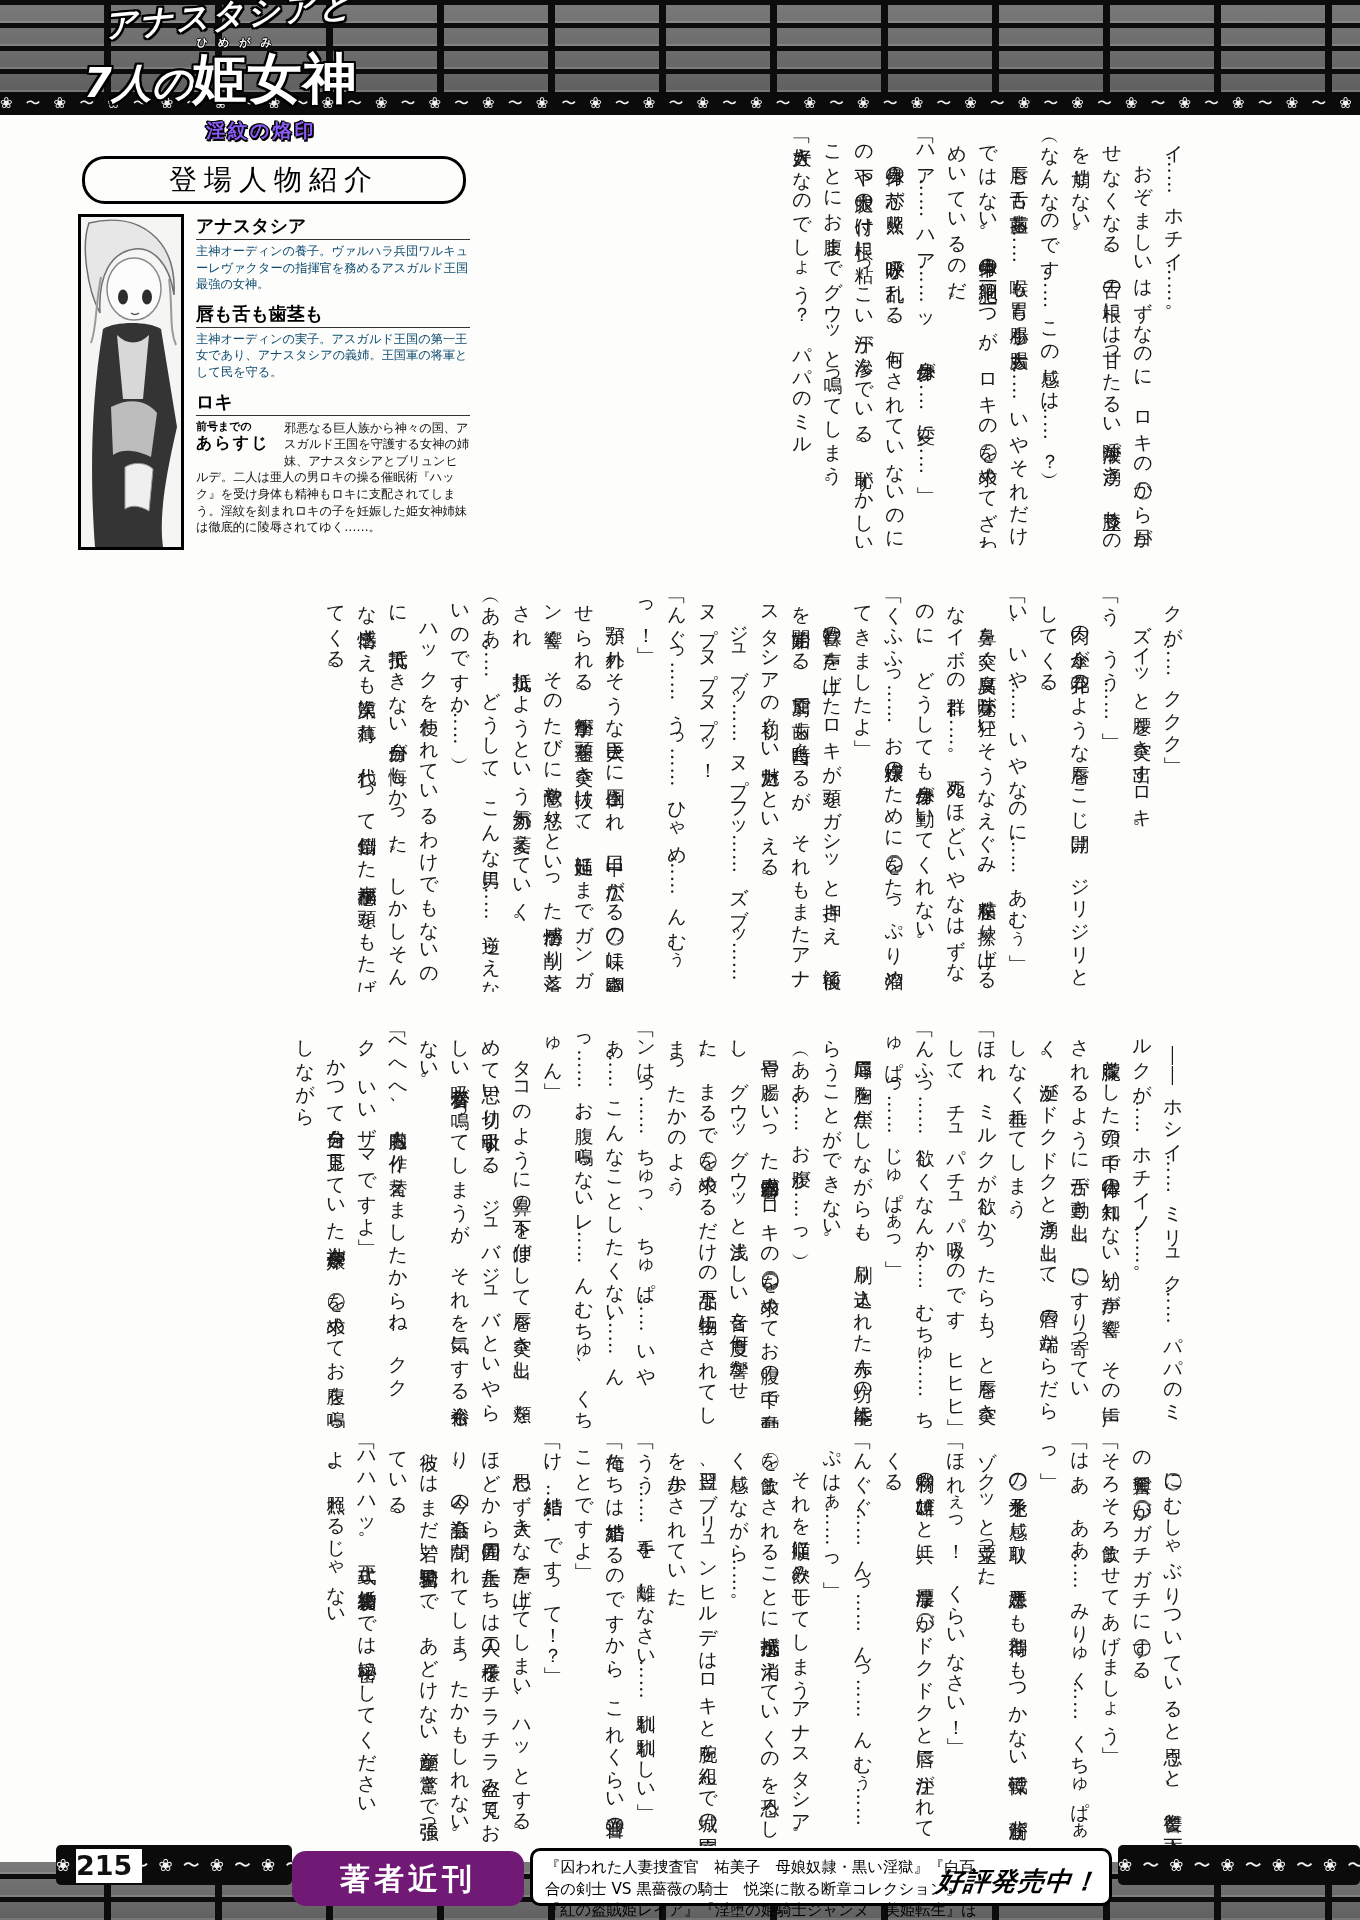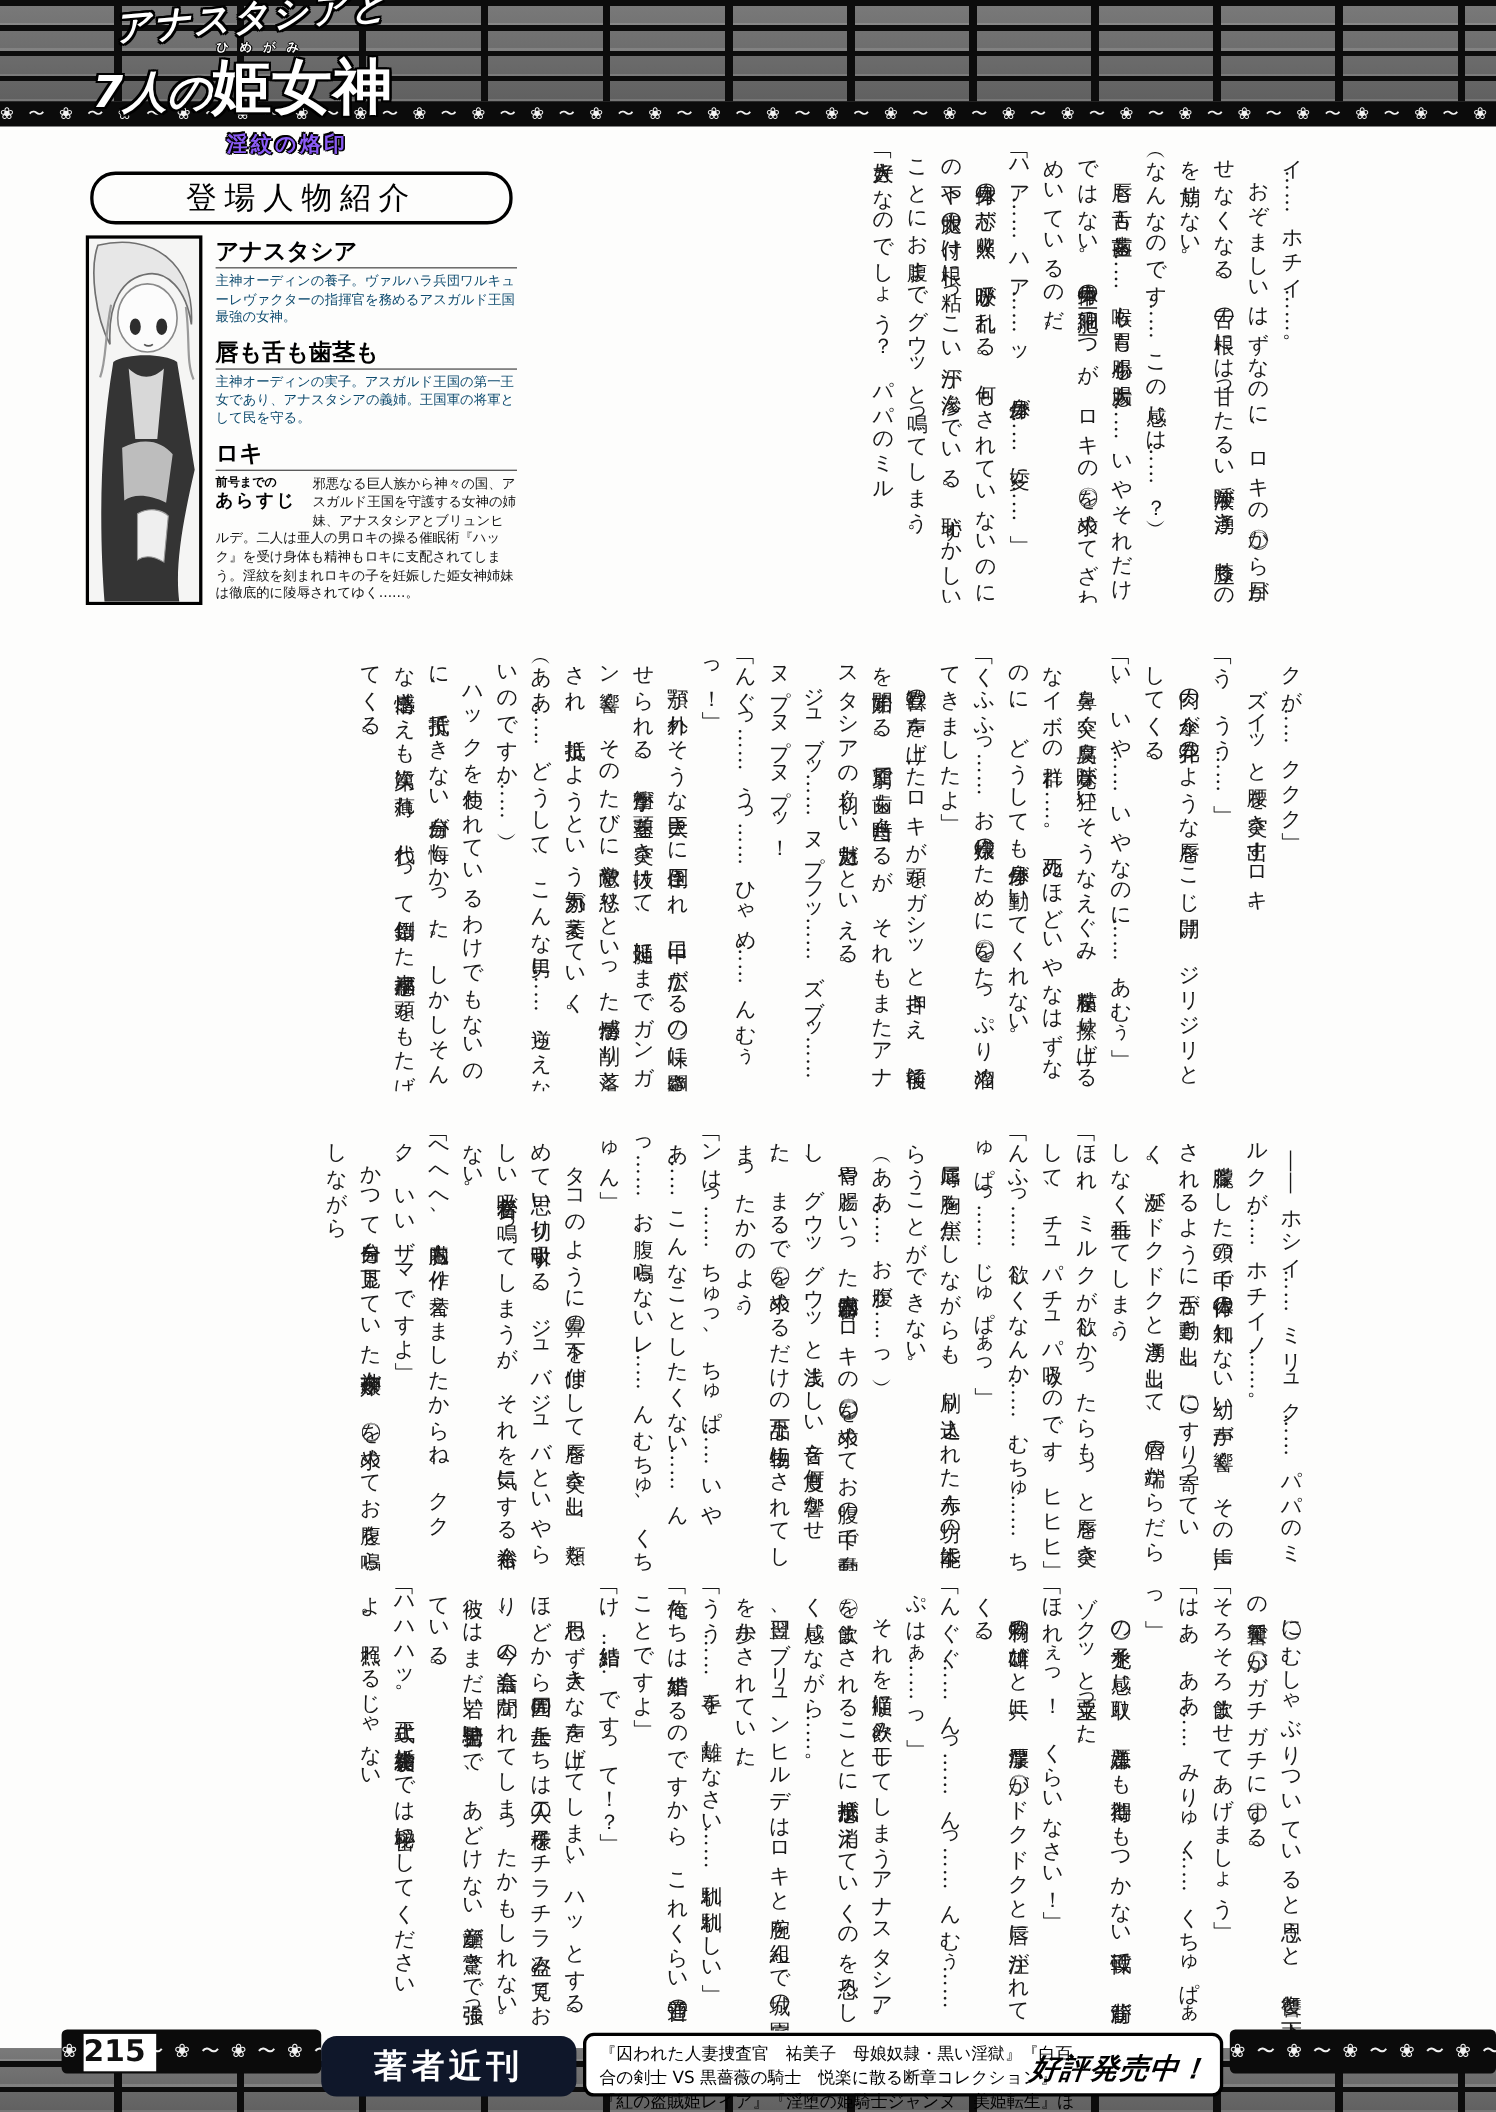--- a/index.html
+++ b/index.html
@@ -39,40 +39,40 @@
   #logo-subtitle{margin:2px 0 0 122px;font-size:19px;letter-spacing:3px;color:#8b5cf6;
     text-shadow:-1.5px 0 #000,1.5px 0 #000,0 -1.5px #000,0 1.5px #000, -1.5px -1.5px #000,1.5px 1.5px #000;}
   
   #intro{position:absolute;left:78px;top:148px;width:392px;height:400px;
     font-family:"DejaVu Sans","Liberation Sans",sans-serif;}
   #intro-header{height:42px;border:3.5px solid #000;border-radius:23px;margin:8px 4px 10px 4px;
     text-align:center;font-size:28px;font-weight:normal;letter-spacing:7px;line-height:42px;color:#000;}
   #intro-body{display:flex;}
   #portrait{width:100px;height:330px;border:3px solid #000;flex:0 0 auto;background:#f4f4f4;}
   #entries{flex:1;padding-left:12px;}
-  .char-name{font-size:21px;font-weight:bold;color:#000;border-bottom:1.6px solid #333;
+  .char-name{font-size:18px;font-weight:bold;color:#000;border-bottom:1.6px solid #333;
     padding-bottom:1px;margin-bottom:3px;}
   .char-desc{font-size:12.2px;line-height:1.36;color:#0c4a6e;margin-bottom:9px;}
   #recap{margin-top:4px;font-size:12.2px;line-height:1.36;color:#111;}
   #recap-label{float:left;width:84px;font-weight:bold;color:#000;line-height:1.25;margin-right:4px;}
   #recap-label .l1{font-size:11px;}
   #recap-label .l2{font-size:16px;letter-spacing:2px;}
   
   .vrow{position:absolute;writing-mode:vertical-rl;text-orientation:mixed;overflow:hidden;
     font-size:19px;line-height:31px;letter-spacing:1px;color:#191919;}
   .vrow p{margin:0;padding:0;}
   #row1{left:490px;top:132px;width:700px;height:416px;}
   #row2{left:85px;top:592px;width:1104px;height:400px;}
   #row3{left:85px;top:1026px;width:1104px;height:402px;}
   #row4{left:85px;top:1438px;width:1104px;height:408px;}
   
   #page-num{position:absolute;left:76px;top:1849px;width:66px;height:34px;background:#fff;z-index:6;
     font-family:"DejaVu Sans","Liberation Sans",sans-serif;font-size:27px;font-weight:bold;
     color:#111;line-height:34px;}
-  #author-label{position:absolute;left:292px;top:1851px;width:232px;height:55px;background:#0f172a;
+  #author-label{position:absolute;left:292px;top:1851px;width:232px;height:55px;background:#701a75;
     border-radius:14px;z-index:6;color:#fff;text-align:center;line-height:55px;
     font-family:"DejaVu Sans","Liberation Sans",sans-serif;font-size:30px;font-weight:bold;letter-spacing:4px;}
   #titles-box{position:absolute;left:530px;top:1848px;width:582px;height:58px;background:#fff;
     border:3px solid #000;border-radius:10px;z-index:6;box-sizing:border-box;padding:6px 120px 6px 12px;
     font-family:"DejaVu Sans","Liberation Sans",sans-serif;font-size:15.3px;line-height:1.42;color:#000;}
   #on-sale{position:absolute;right:10px;top:12px;font-size:26px;font-weight:bold;font-style:italic;
     letter-spacing:1px;transform:skewX(-6deg);}
 </style>
 </head>
 <body>

